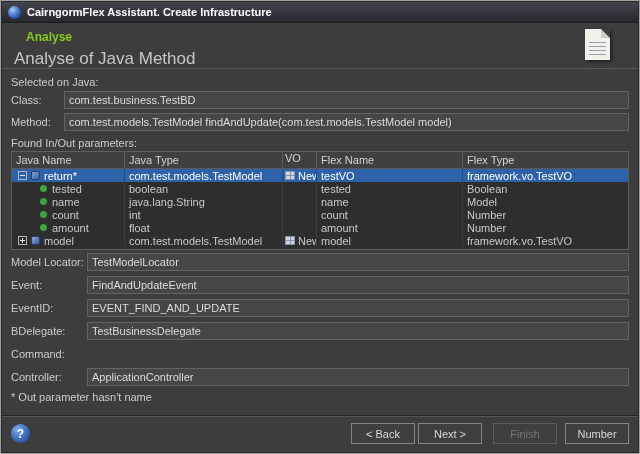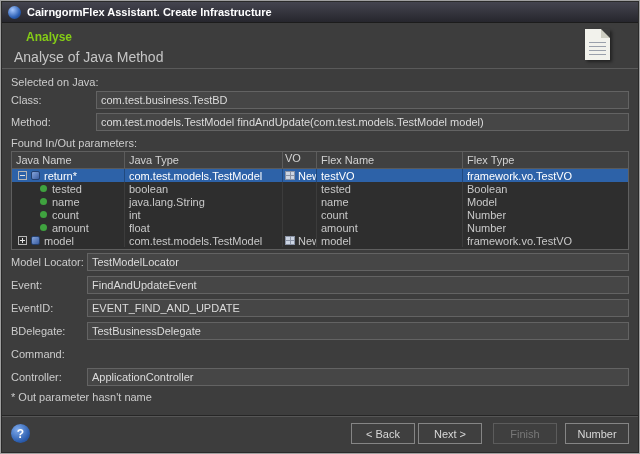--- a/index.html
+++ b/index.html
@@ -25,21 +25,21 @@
     background:radial-gradient(circle at 35% 30%, #a6c8ff, #2c60b5 60%, #16336b);
   }
   .title-text { color:#ffffff; font-weight:bold; font-size:11px; }
 
   
   .header {
     position:absolute; top:22px; left:1px; right:1px; height:46px;
     background:#3d3d3d; border-bottom:1px solid #5a5a5a;
   }
   .header-title { position:absolute; top:7px; left:12px; font-size:12px; font-weight:bold; color:#84cc16;margin-left:12px; }
-  .header-subtitle { position:absolute; top:26px; left:12px; font-size:14px; color:#c6c6c6; }
+  .header-subtitle { position:absolute; top:26px; left:12px; font-size:17px; color:#c6c6c6; }
   .doc-icon {
     position:absolute; top:6px; right:28px; width:25px; height:31px;
     background:#f2f2ec; box-shadow:2px 2px 3px rgba(0,0,0,0.45);
   }
   .doc-icon::before {
     content:""; position:absolute; top:0; right:0;
     border-top:9px solid #3d3d3d; border-left:9px solid #cfcfc3;
   }
   .doc-icon::after {
     content:""; position:absolute; left:4px; right:4px; top:13px; height:14px;
@@ -53,21 +53,21 @@
 
   
   .frow { position:absolute; left:10px; right:10px; height:18px; }
   .frow .flabel { position:absolute; left:0; top:3px; white-space:nowrap; }
   .frow .finput {
     position:absolute; top:0; right:0; height:18px;
     background:#464646; border:1px solid #636363; color:#dcdcdc;
     font-family:inherit; font-size:11px; padding:0 4px; outline:none;
   }
   .r-class  { top:90px; }  .r-method { top:112px; }
-  .r-class .finput, .r-method .finput { left:53px;margin-left:32px; }
+  .r-class .finput, .r-method .finput { left:53px; }
   .r-f0 { top:252px; } .r-f1 { top:275px; } .r-f2 { top:298px; }
   .r-f3 { top:321px; } .r-f4 { top:344px; } .r-f5 { top:367px; }
   .r-f0 .finput, .r-f1 .finput, .r-f2 .finput,
   .r-f3 .finput, .r-f4 .finput, .r-f5 .finput { left:76px; }
 
   
   .ptable {
     position:absolute; top:150px; left:10px; right:10px; height:99px;
     border:1px solid #5f5f5f; background:#2e2e2e;
     display:flex; flex-direction:column; overflow:hidden;

